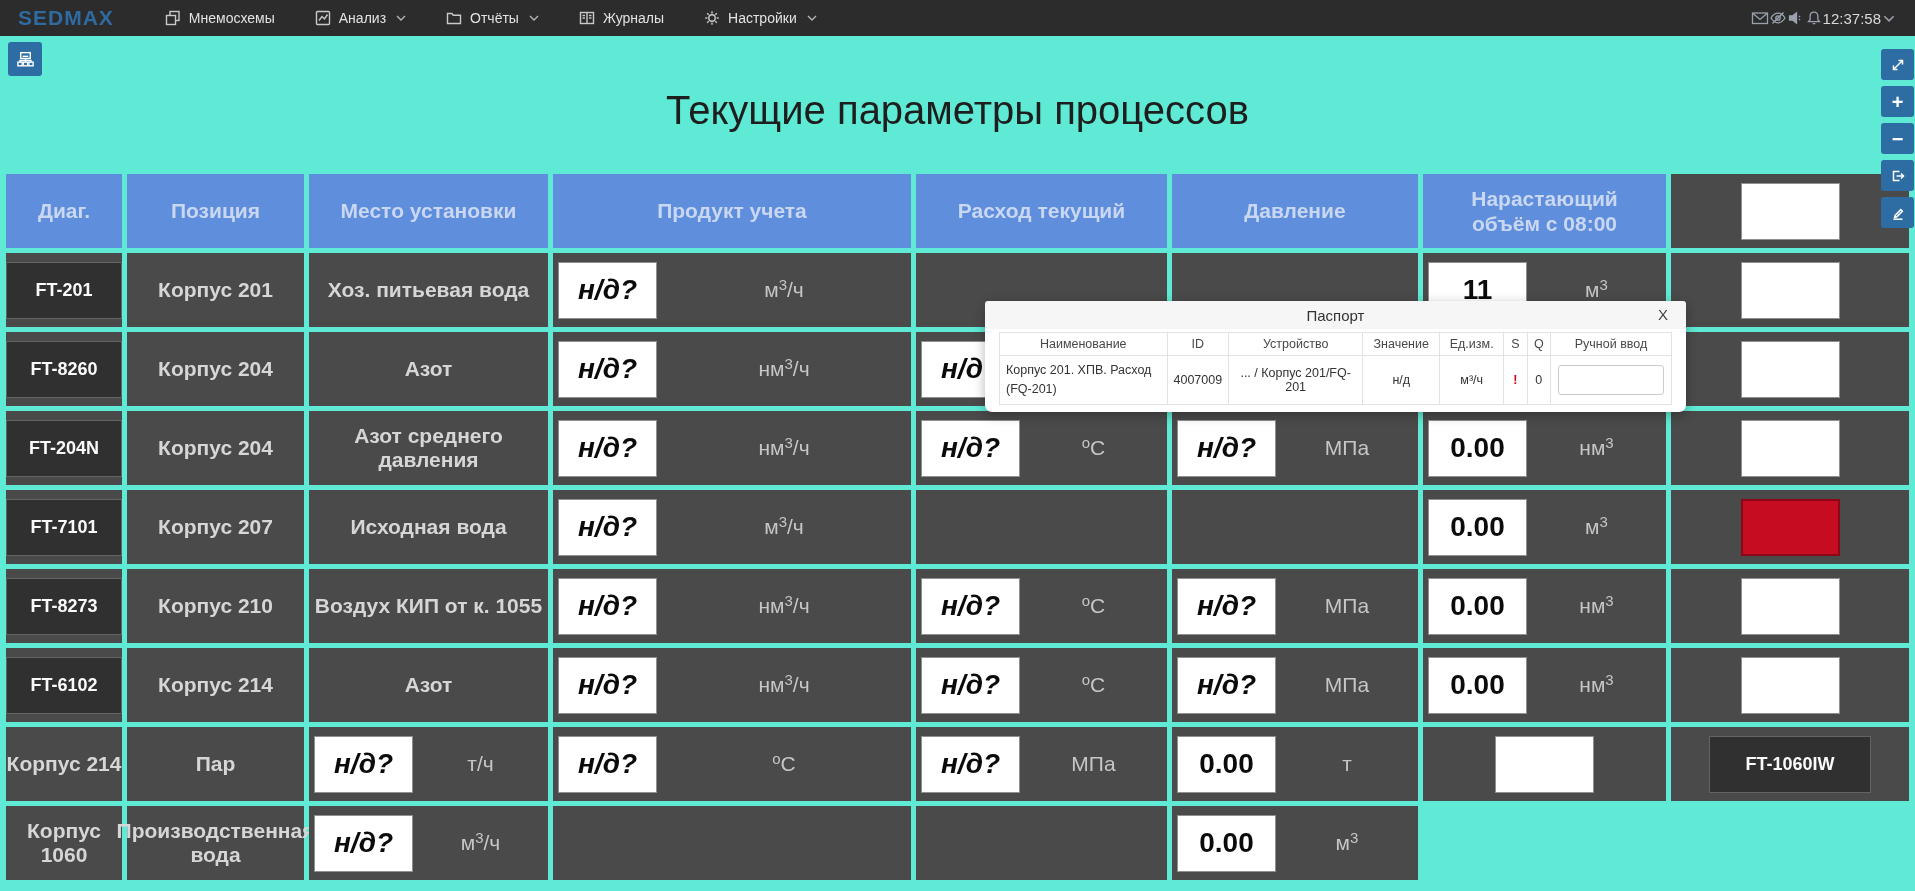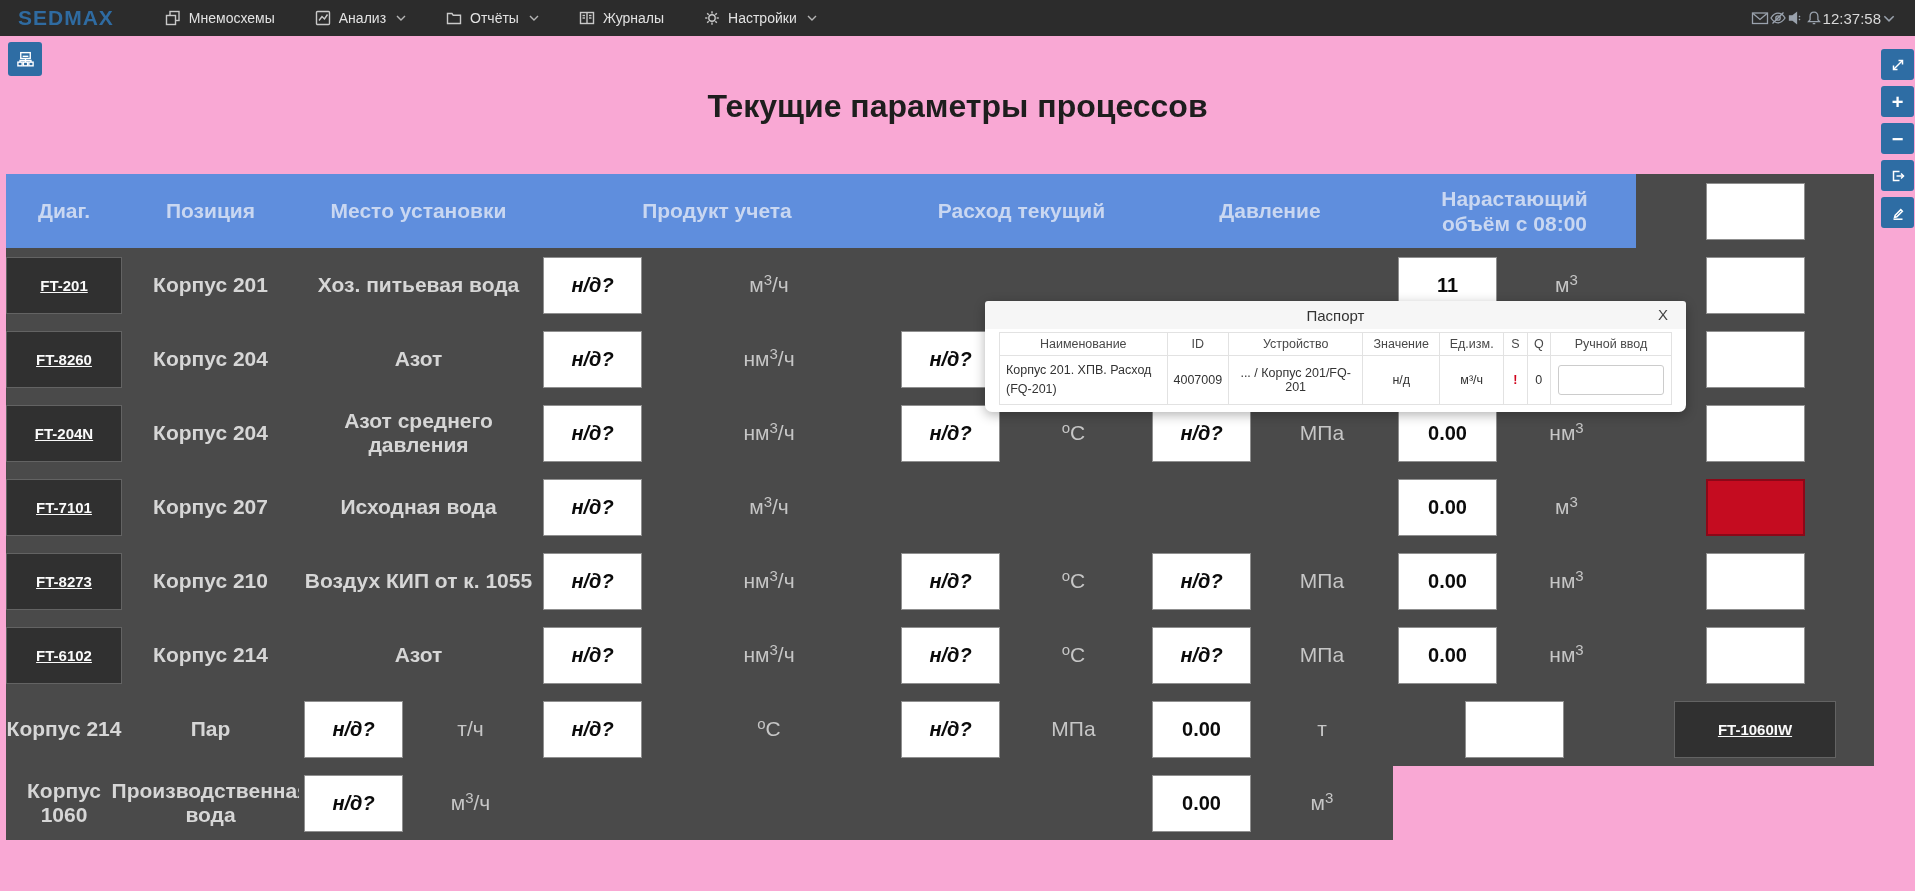--- a/index.html
+++ b/index.html
@@ -1,17 +1,17 @@
 <!DOCTYPE html>
 <html><head>
 <meta charset="utf-8">
 <style>
   html,body{margin:0;padding:0;}
   body{font-family:"Liberation Sans",sans-serif;}
-  .app{position:relative;width:1915px;height:891px;background:#f9a8d4;overflow:hidden;}
+  .app{position:relative;width:1915px;height:891px;background:#5eead4;overflow:hidden;}
 
   
   .topnav{position:absolute;top:0;left:0;width:100%;height:36px;background:#2c2c2c;
           display:flex;align-items:center;z-index:60;}
   .logo{margin-left:18px;font-size:21px;font-weight:bold;letter-spacing:1px;color:#2f6ba1;}
   .nav-menu{display:flex;align-items:center;gap:40px;margin-left:40px;padding-left:11px;}
   .nav-item{display:flex;align-items:center;gap:8px;color:#e2e2e2;font-size:14px;cursor:pointer;}
   .nicon{stroke:#c9c9c9;fill:none;stroke-width:1.4;}
   .chev{stroke:#b5b5b5;fill:none;stroke-width:1.4;margin-left:2px;}
   .nav-right{margin-left:auto;display:flex;align-items:center;padding-right:20px;}
@@ -25,39 +25,39 @@
             cursor:pointer;z-index:40;}
   .tree-btn svg{stroke:#fff;fill:none;stroke-width:1.3;}
   .zbtn{position:absolute;left:1881px;width:33px;height:31px;background:#2e6da4;border:none;
         border-radius:3px;color:#fff;display:flex;align-items:center;justify-content:center;
         cursor:pointer;z-index:40;font-size:20px;font-weight:bold;line-height:1;font-family:inherit;}
   .zbtn svg{stroke:#fff;fill:none;stroke-width:1.5;}
   .z1{top:49px}.z2{top:86px}.z3{top:123px}.z4{top:160px}.z5{top:197px}
 
   
   .page-title{position:absolute;top:88px;left:0;width:100%;text-align:center;
-              font-size:32px;font-weight:bold;color:#1e1e1e;}
+              font-size:40px;font-weight:normal;color:#1e1e1e;}
 
   
   .grid{position:absolute;left:6px;top:174px;display:grid;
         grid-template-columns:116px 177px 239px 358px 251px 246px 243px 238px;
-        grid-auto-rows:74px;z-index:1;}
+        grid-auto-rows:74px;gap:5px;z-index:1;}
   .hcell{background:#5f8edd;color:#c9d7f1;font-weight:bold;font-size:21px;display:flex;
          align-items:center;justify-content:center;text-align:center;white-space:pre-line;line-height:1.2;}
   .cell{background:#4a4a4a;display:flex;align-items:center;}
   .tcell{justify-content:center;color:#d6d6d6;font-weight:bold;font-size:21px;text-align:center;}
   .diagcell{justify-content:center;}
   .indicator{width:97px;height:55px;background:#fff;border:1px solid #8f8f8f;cursor:pointer;}
   .indicator.red{width:95px;height:53px;background:#c50c20;border:2px solid #8c0818;}
   .posbox{margin:0 auto;width:160px;height:55px;background:#303030;border:1px solid #636363;
           display:flex;align-items:center;justify-content:center;color:#fafafa;font-weight:bold;
-          font-size:15px;cursor:pointer;text-decoration:underline;}
+          font-size:18px;cursor:pointer;}
   .vbox{width:97px;height:55px;margin-left:5px;background:#fff;border:1px solid #8f8f8f;
         display:flex;align-items:center;justify-content:center;font-weight:bold;font-style:italic;
-        font-size:20px;color:#0b0b0b;cursor:pointer;flex:none;}
+        font-size:28px;color:#0b0b0b;cursor:pointer;flex:none;}
   .vbox.num{font-style:normal;}
   .unit{flex:1;text-align:center;color:#c6c6c6;font-size:21px;}
   .usup{font-size:15px;position:relative;top:-7px;}
 
   
   .popup{position:absolute;left:985px;top:301px;width:701px;background:#fff;border-radius:7px;
          box-shadow:0 3px 12px rgba(0,0,0,.3);z-index:50;padding-bottom:7px;}
   .popup-head{position:relative;height:28px;background:#f6f6f6;border-radius:3px 3px 0 0;
               display:flex;align-items:center;justify-content:center;font-size:15px;color:#333;}
   .popup-close{position:absolute;right:12px;top:4px;background:none;border:none;font-size:15px;

